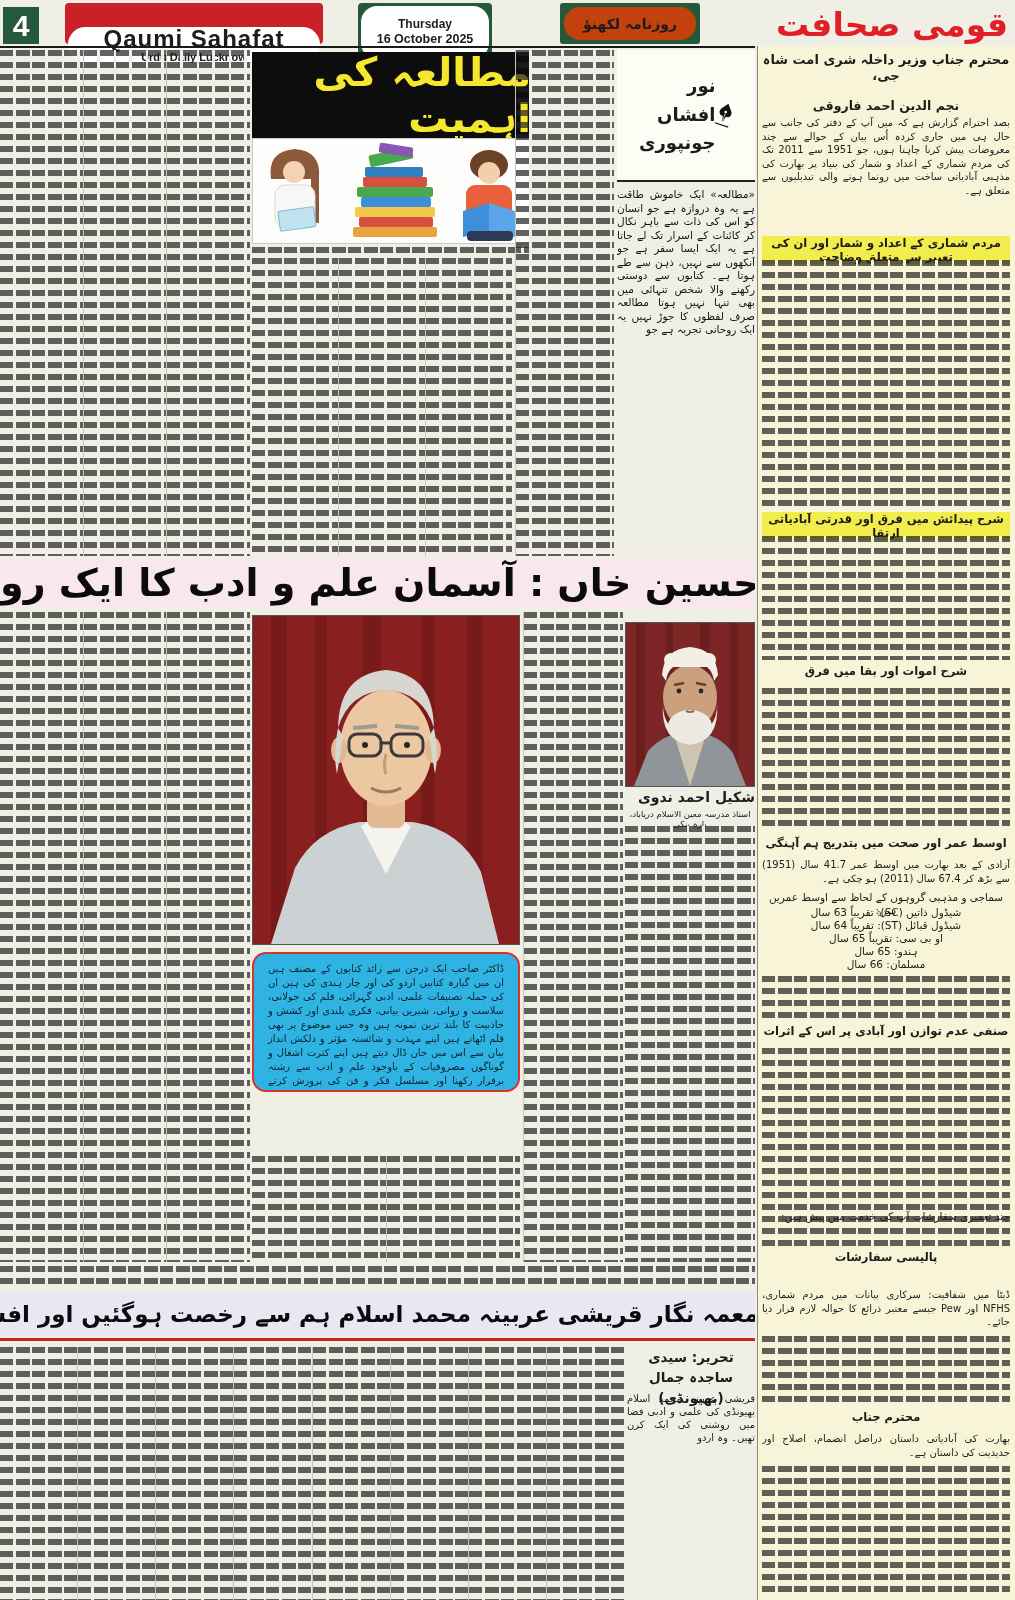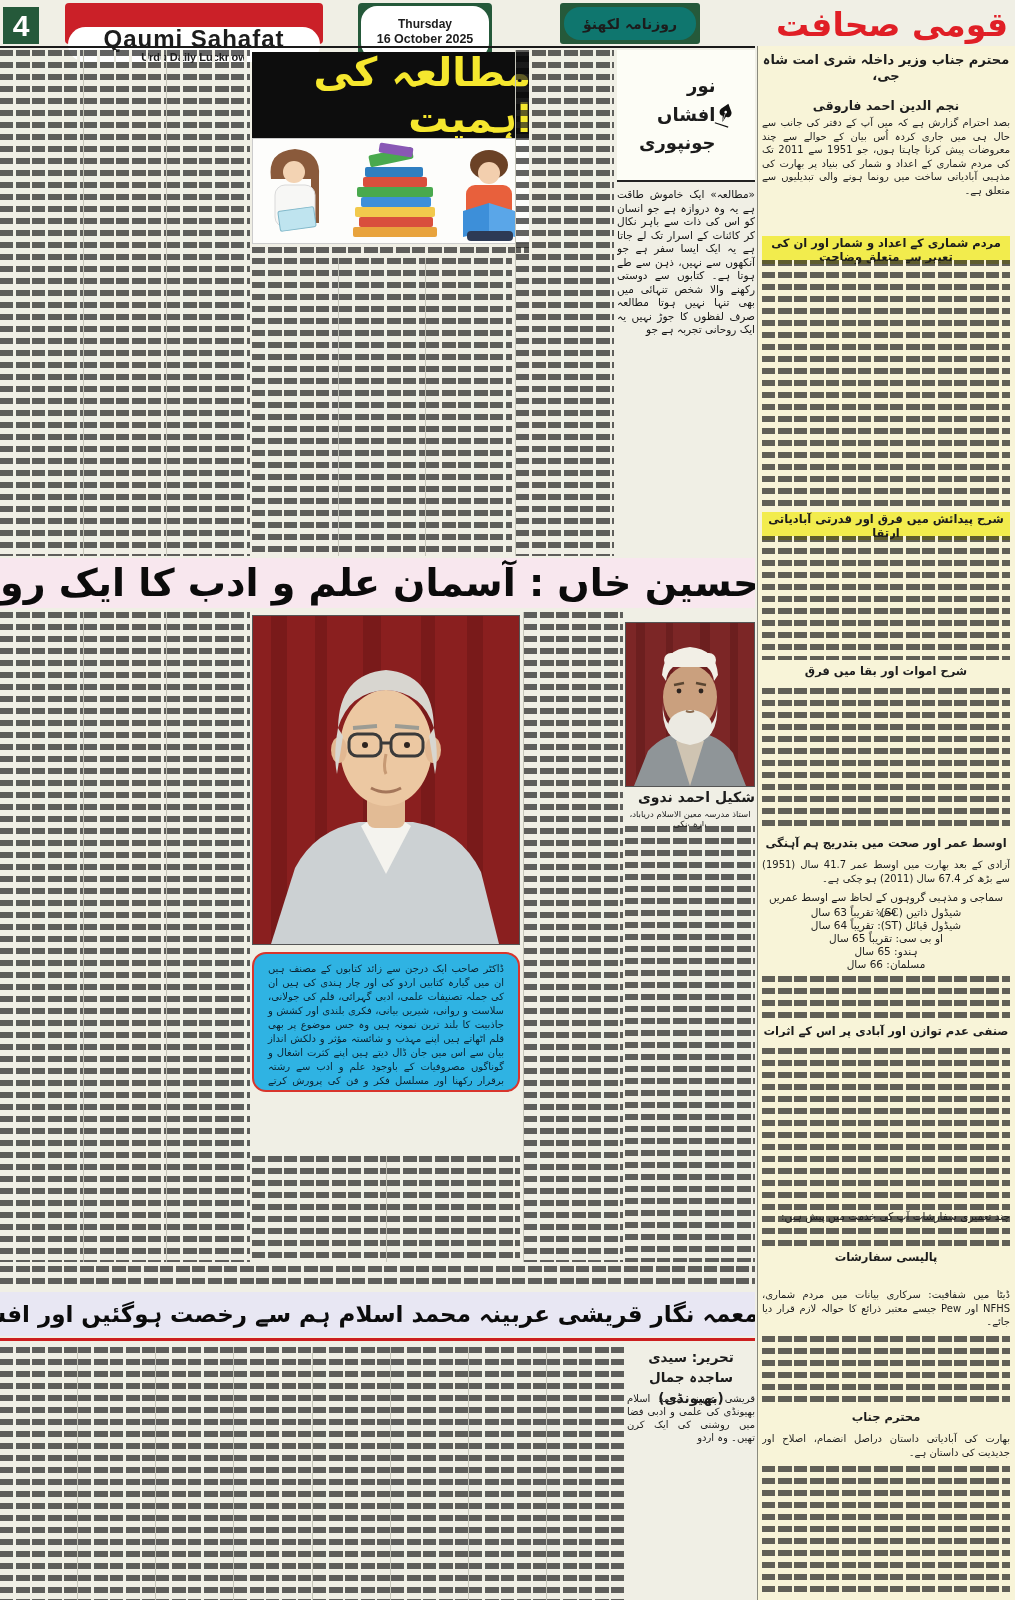--- a/index.html
+++ b/index.html
@@ -16,21 +16,21 @@
     font-size:30px;font-weight:bold;display:flex;align-items:center;justify-content:center;}
   .brandbox{left:65px;top:3px;width:258px;height:41px;background:#cb2028;border-radius:4px;padding:3px;box-sizing:border-box;}
   .brandbox .pill{background:#fff;border-radius:18px;height:100%;display:flex;flex-direction:column;align-items:center;justify-content:center;line-height:1;margin-top:21px;}
   .brand-en{font-size:24px;font-weight:900;letter-spacing:1px;}
   .brand-sub{font-size:11px;font-weight:bold;margin-top:1px;}
   .datebox{left:358px;top:3px;width:134px;height:59px;background:#25593a;border-radius:4px;padding:3px;box-sizing:border-box;}
   .datebox .pill{background:#fff;border-radius:16px;height:100%;display:flex;flex-direction:column;align-items:center;justify-content:center;line-height:1.15;}
   .date-day{font-size:12px;font-weight:bold;}
   .date-full{font-size:12.5px;font-weight:bold;}
   .urdubox{left:560px;top:3px;width:140px;height:41px;background:#25593a;border-radius:3px;padding:4px;box-sizing:border-box;}
-  .urdubox .pill{background:#0f766e;border-radius:16px;height:100%;display:flex;align-items:center;justify-content:center;font-size:14px;font-weight:bold;}
+  .urdubox .pill{background:#c2410c;border-radius:16px;height:100%;display:flex;align-items:center;justify-content:center;font-size:14px;font-weight:bold;}
   .brand-ur{left:772px;top:2px;width:240px;height:44px;color:#e01f26;font-size:33px;font-weight:bold;
     display:flex;align-items:center;justify-content:center;}
   .mastrule{left:0;top:46px;width:755px;height:2px;background:#1a1a1a;}
 
   
   .sim{background-image:
       repeating-linear-gradient(90deg, transparent 0 13px, var(--gap,#f0efe5) 13px 16px, transparent 16px 30px, var(--gap,#f0efe5) 30px 32px),
       repeating-linear-gradient(180deg, rgba(32,32,32,.7) 0 6px, transparent 6px 12px);}
   .cols{display:flex;}
   .cols .col{flex:1;border-left:1px solid #c6c6ba;}

